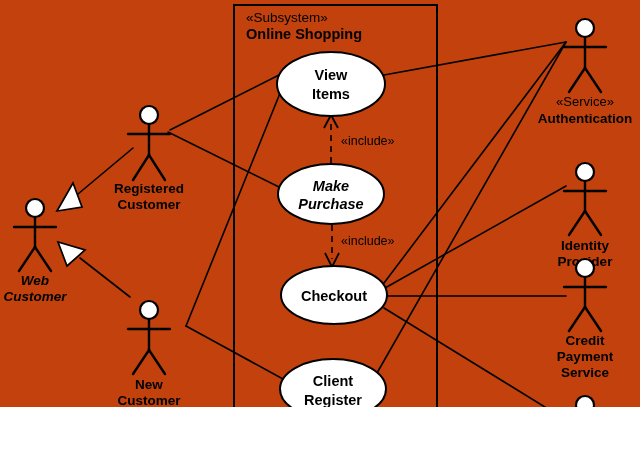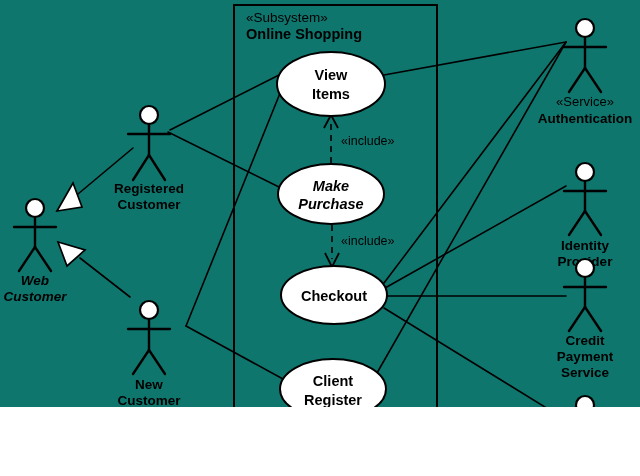--- a/index.html
+++ b/index.html
@@ -1,16 +1,16 @@
 <!DOCTYPE html>
 <html><head>
 <meta charset="utf-8">
 <style>
   html,body{margin:0;padding:0;background:#ffffff;}
-  #stage{position:relative;width:640px;height:407px;background:#0f766e;overflow:hidden;
+  #stage{position:relative;width:640px;height:407px;background:#c2410c;overflow:hidden;
          font-family:"Liberation Sans","DejaVu Sans",sans-serif;}
   svg{position:absolute;left:0;top:0;width:640px;height:476px;}
   .edge{stroke:#000000;stroke-width:1.6;fill:none;stroke-linecap:round;}
   .dash{stroke:#000000;stroke-width:1.6;fill:none;stroke-dasharray:6 5;}
   .shape{stroke:#000000;stroke-width:2;fill:#ffffff;}
   .frame{stroke:#000000;stroke-width:2;fill:none;}
   .actor-line{stroke:#000000;stroke-width:2.4;fill:none;stroke-linecap:round;}
   .actor-head{stroke:#000000;stroke-width:2.2;fill:#ffffff;}
   .hollow{stroke:#000000;stroke-width:1.7;fill:#ffffff;stroke-linejoin:miter;}
   .open-arrow{stroke:#000000;stroke-width:1.8;fill:none;stroke-linecap:butt;stroke-linejoin:miter;}

